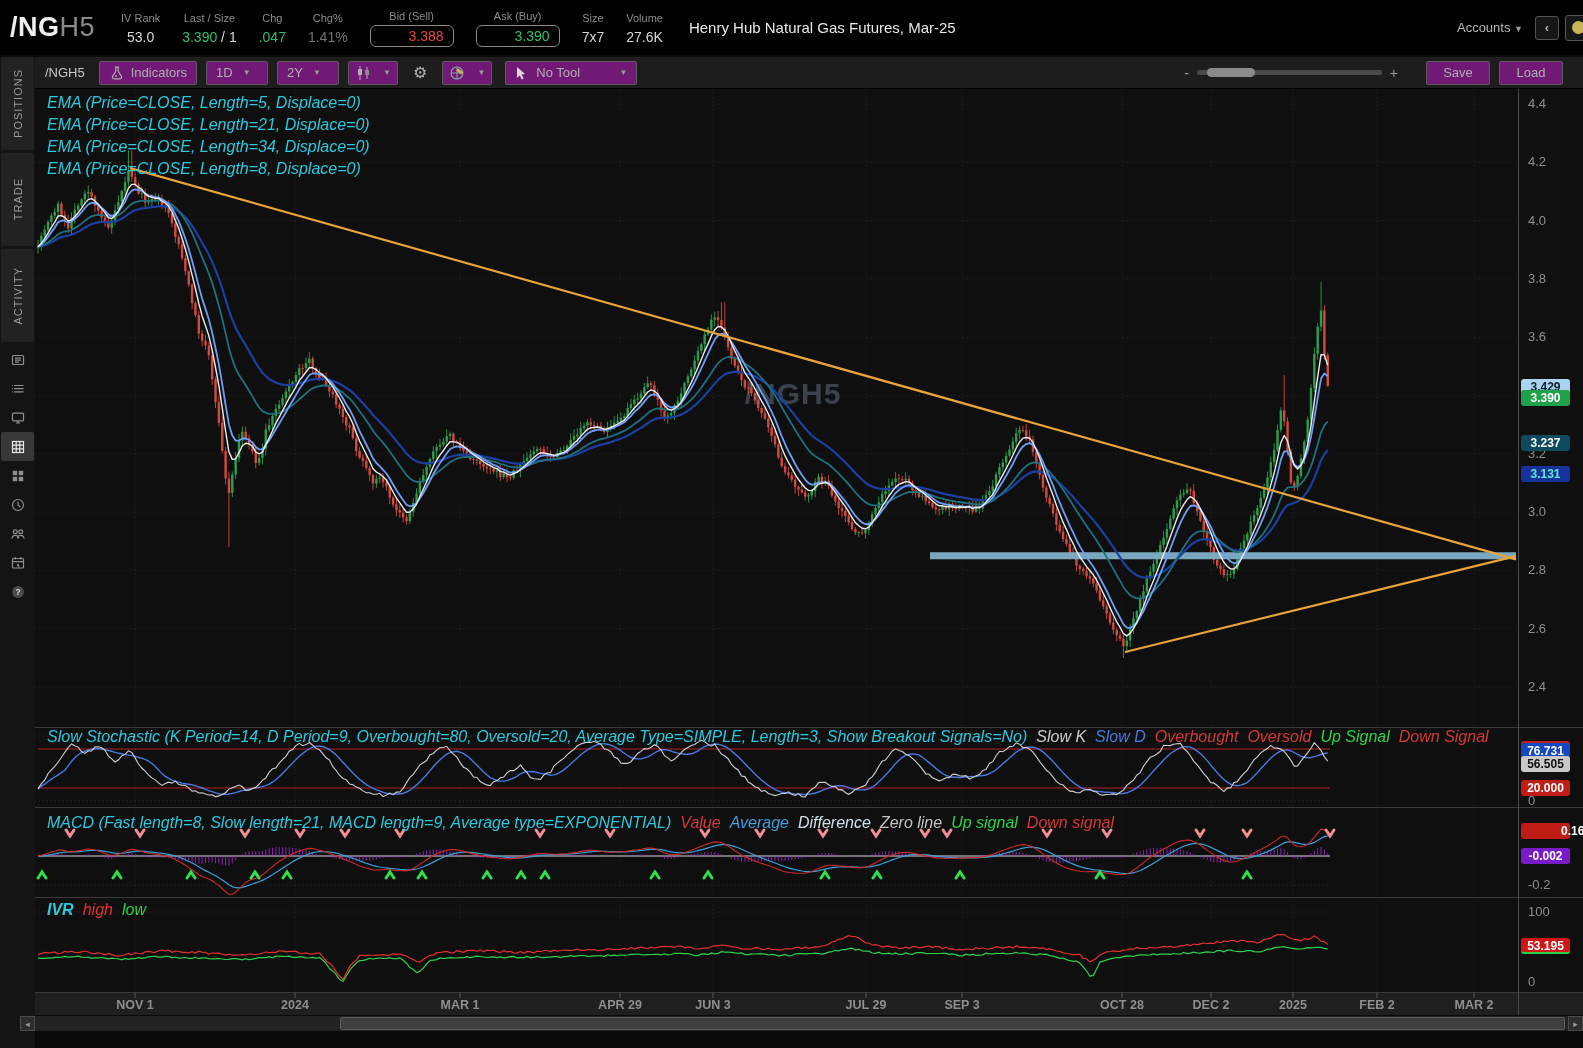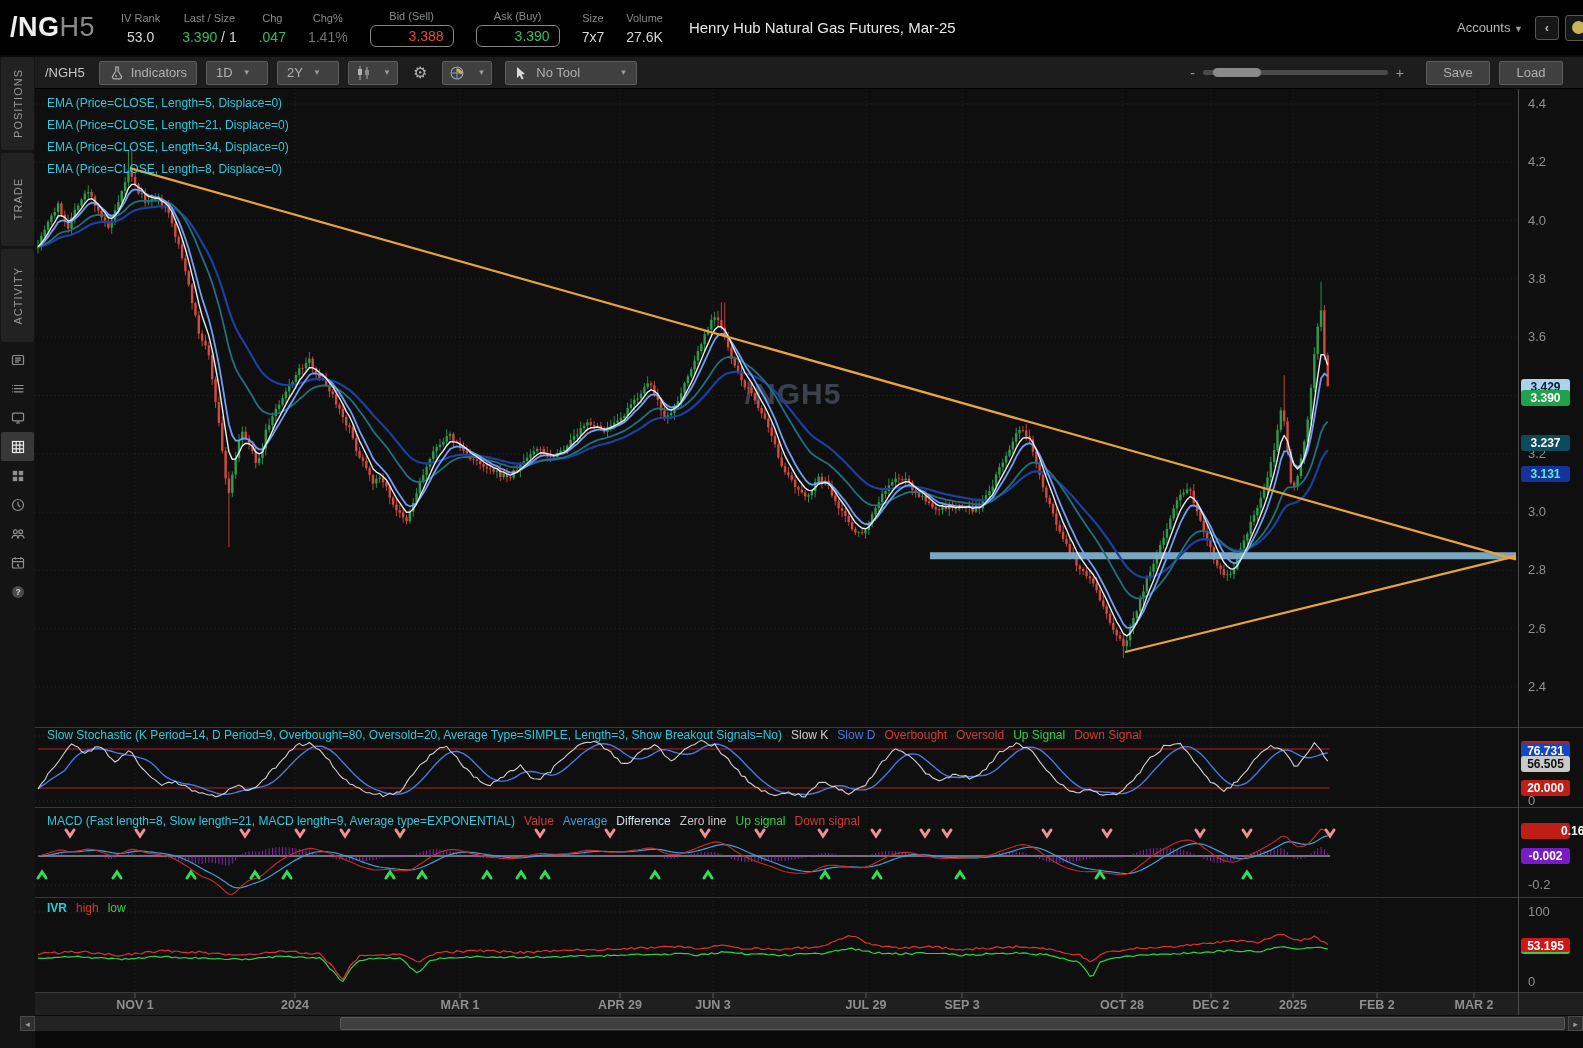--- a/index.html
+++ b/index.html
@@ -33,35 +33,35 @@
     display:flex; align-items:center; justify-content:center; cursor:pointer; }
   .vtab span { writing-mode:vertical-rl; transform:rotate(180deg); font-size:11px; letter-spacing:1px; color:#9a9a9a; }
   .sicon { width:33px; height:29px; margin-left:1px; display:flex; align-items:center; justify-content:center; cursor:pointer; }
   .sicon.active { background:#383838; border-radius:2px; }
   .sicon svg { display:block; }
 
   
   #toolbar { position:absolute; left:35px; top:57px; width:1548px; height:32px; background:#1d1d1d;
     border-bottom:1px solid #000; display:flex; align-items:center; font-size:13px; color:#b0b0b0; }
   #tb-symbol { margin:0 14px 0 10px; color:#c8c8c8; }
-  .tb-btn, .dd { height:24px; border:1px solid #5c5c5c; background:#404040; color:#b0b0b0; border-radius:2px;
+  .tb-btn, .dd { height:24px; border:1px solid #5c5c5c; background:#701a75; color:#b0b0b0; border-radius:2px;
     display:flex; align-items:center; padding:0 9px; margin-right:9px; cursor:pointer; font-size:13px; white-space:nowrap; }
   .dd .chev { font-size:8px; color:#9a9a9a; margin-left:10px; }
   .icon-only { padding:0 6px; }
   .gear { font-family:"DejaVu Sans", sans-serif; font-size:16px; color:#b0b0b0; }
   #zoom-minus,#zoom-plus { color:#9a9a9a; font-size:14px; margin:0 8px; cursor:pointer; }
   #zoom-slider { width:185px; height:5px; background:#4a4a4a; border-radius:3px; position:relative; cursor:pointer; }
   #zoom-thumb { position:absolute; left:10px; top:-2px; width:48px; height:9px; background:#8a8a8a; border-radius:5px; }
   .spacer { flex:1; }
   .tbact { min-width:64px; justify-content:center; }
 
   
   #chart-region { position:absolute; left:35px; top:89px; width:1548px; height:926px; background:#0f0f0f; }
   #chart-svg { position:absolute; left:0; top:0; }
-  .pane-legend { position:absolute; font-size:12px; white-space:nowrap; pointer-events:none; }
+  .pane-legend { position:absolute; font-size:16px; white-space:nowrap; pointer-events:none;font-style:italic; }
   .pane-legend span { margin-right:9px; }
   #ema-legend { left:12px; top:3px; }
   #ema-legend div { line-height:22px; }
 
   
   #price-axis { position:absolute; left:1483px; top:0; width:41px; height:926px; background:#101010;
     border-left:1px solid #4a4a4a; }
   .axis-label { position:absolute; left:9px; font-size:13px; color:#8f8f8f; height:16px; line-height:16px; }
   .bubble { position:absolute; left:2px; width:49px; height:16px; border-radius:3px; font-size:12px; font-weight:bold;
     text-align:center; line-height:16px; color:#fff; }
@@ -243,21 +243,21 @@
         </svg>
       <span>No Tool</span>
         <span class="chev" style="margin-left:auto">▼</span>
     </div>
     <div class="spacer"></div>
     <span id="zoom-minus">-</span>
     <div id="zoom-slider">
         <div id="zoom-thumb"></div>
       </div>
     <span id="zoom-plus">+</span>
-    <div class="tb-btn tbact" style="margin-left:14px">Save</div>
+    <div class="tb-btn tbact" style="margin-left:20px">Save</div>
     <div class="tb-btn tbact" style="margin-right:20px">Load</div>
   </div>
 
   <div id="chart-region">
     <svg id="chart-svg" width="1483" height="926" viewBox="0 0 1483 926">
         <rect x="0" y="0" width="1483" height="926" fill="#0f0f0f"></rect>
         <rect x="0" y="904" width="1483" height="22" fill="#1f1f1f"></rect>
         <line x1="0" y1="15" x2="1483" y2="15" stroke="#242424" stroke-dasharray="1,3"></line>
         <line x1="0" y1="73.30000000000005" x2="1483" y2="73.30000000000005" stroke="#242424" stroke-dasharray="1,3"></line>
         <line x1="0" y1="131.6000000000001" x2="1483" y2="131.6000000000001" stroke="#242424" stroke-dasharray="1,3"></line>

